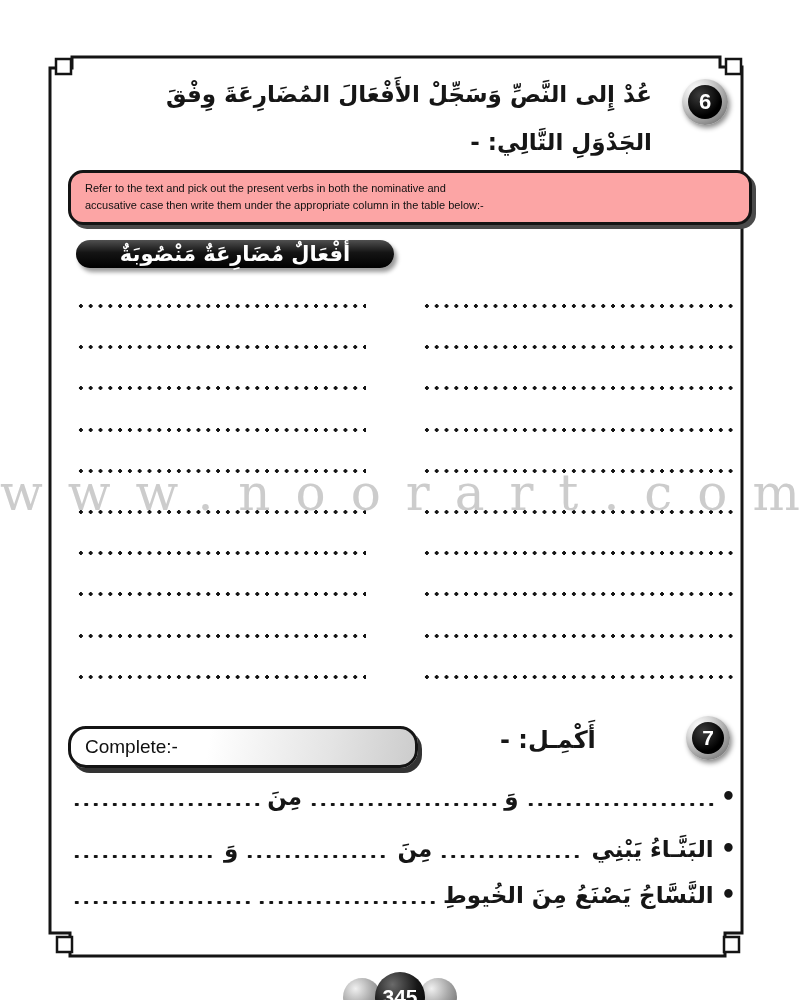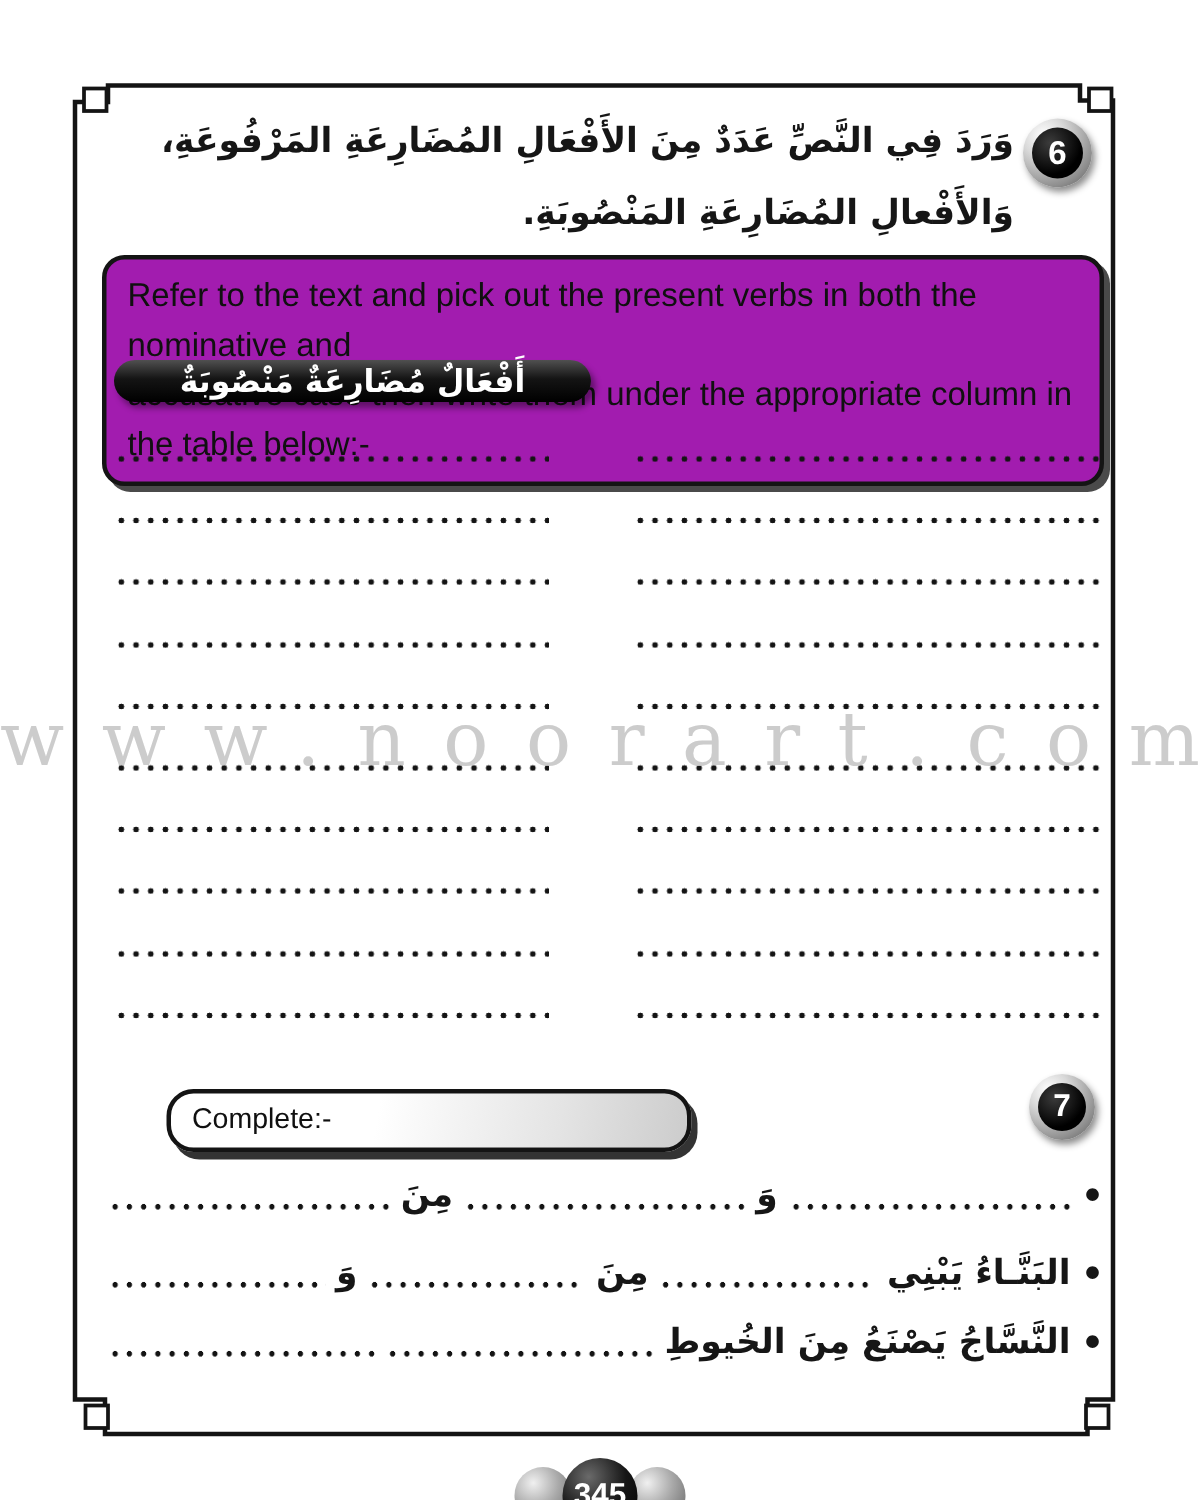--- a/index.html
+++ b/index.html
@@ -36,25 +36,25 @@
     display:flex;align-items:center;justify-content:center;
   }
   .ball6{left:682px;top:79px;width:46px;height:46px;}
   .ball6 .ball-inner{font-size:22px;}
   .ball7{left:686px;top:716px;width:44px;height:44px;}
   .ball7 .ball-inner{font-size:21px;}
   
   .instruction-box{
     position:absolute;left:68px;top:170px;width:632px;
     border:3px solid #141414;border-radius:15px;
-    background:#a21caf;
+    background:#fca5a5;
     box-shadow:4px 4px 0 #4a4a4a;
-    padding:7px 16px 9px 14px;
+    padding:7px 32px 9px 14px;
     font-family:"Liberation Sans", sans-serif;
-    font-size:22px;line-height:1.5;color:#101010;
+    font-size:11px;line-height:1.5;color:#101010;
     z-index:2;
   }
   .instruction-box span{display:block;}
   
   .pill{
     position:absolute;height:28px;border-radius:21px;
     display:flex;align-items:center;justify-content:center;
     color:#fff;font-weight:bold;font-size:21px;
     direction:rtl;z-index:2;
   }
@@ -89,21 +89,20 @@
   }
   
   .complete-box{
     position:absolute;left:68px;top:726px;width:350px;height:42px;
     border:3px solid #141414;border-radius:18px;
     background:linear-gradient(100deg,#ffffff 40%,#e4e4e4 75%,#cccccc 100%);
     box-shadow:4px 5px 0 #333333;
     display:flex;align-items:center;padding-left:14px;box-sizing:border-box;
     font-family:"Liberation Sans", sans-serif;font-size:19px;color:#101010;
     z-index:2;
-    margin-left:43px;
   }
   .ex7-title{
     position:absolute;left:500px;top:718px;width:178px;height:44px;
     direction:rtl;text-align:left;line-height:44px;
     font-weight:bold;font-size:24px;z-index:2;
   }
   .bullet-row{
     position:absolute;left:72px;width:664px;height:38px;
     display:flex;direction:rtl;align-items:center;column-gap:7px;
     font-weight:bold;font-size:23px;z-index:2;
@@ -147,21 +146,20 @@
     <rect x="726" y="59" width="15" height="15" fill="#ffffff" stroke="#141414" stroke-width="2.5"></rect>
     <rect x="57" y="937" width="15" height="15" fill="#ffffff" stroke="#141414" stroke-width="2.5"></rect>
     <rect x="724" y="937" width="15" height="15" fill="#ffffff" stroke="#141414" stroke-width="2.5"></rect>
   </svg>
 
   <div class="ball ball6">
     <div class="ball-inner">6</div>
   </div>
 
   <div class="ex6-head">
-    <div class="ex6-line1">وَرَدَ فِي النَّصِّ عَدَدٌ مِنَ الأَفْعَالِ المُضَارِعَةِ المَرْفُوعَةِ، وَالأَفْعالِ المُضَارِعَةِ المَنْصُوبَةِ.</div>
     <div class="ex6-line2">عُدْ إِلى النَّصِّ وَسَجِّلْ الأَفْعَالَ المُضَارِعَةَ وِفْقَ الجَدْوَلِ التَّالِي: -</div>
   </div>
 
   <div class="instruction-box">
     <span>Refer to the text and pick out the present verbs in both the nominative and</span>
     <span>accusative case then write them under the appropriate column in the table below:-</span>
   </div>
 
   <div class="pill pill-black">أَفْعَالٌ مُضَارِعَةٌ مَنْصُوبَةٌ</div>
 
@@ -191,20 +189,21 @@
     </div>
 
   <div class="watermark">www.noorart.com</div>
 
   <div class="complete-box">
     <span>Complete:-</span>
   </div>
   <div class="ball ball7">
     <div class="ball-inner">7</div>
   </div>
+  <div class="ex7-title">أَكْمِـل: -</div>
 
   <div class="bullet-row bullet-1">
     <span class="marker">•</span>
     <span class="dot-fill"></span>
     <span class="mid">وَ</span>
     <span class="dot-fill"></span>
     <span class="mid">مِنَ</span>
     <span class="dot-fill"></span>
   </div>
 

